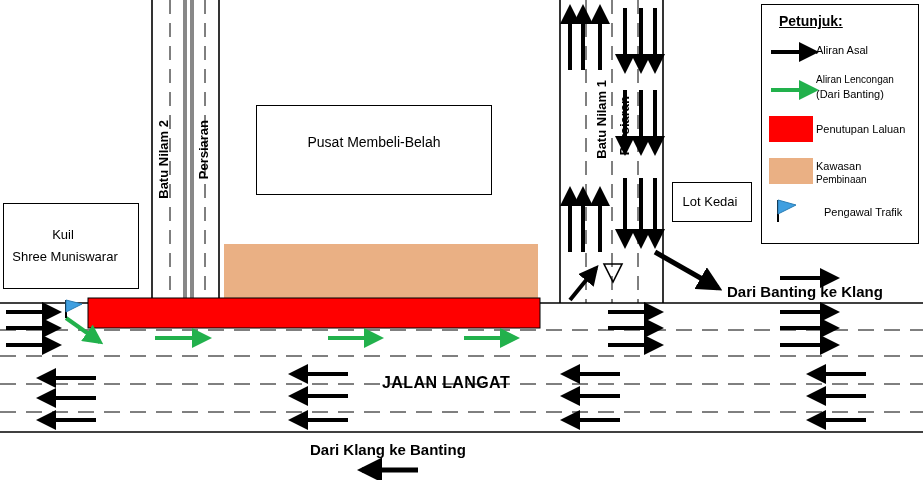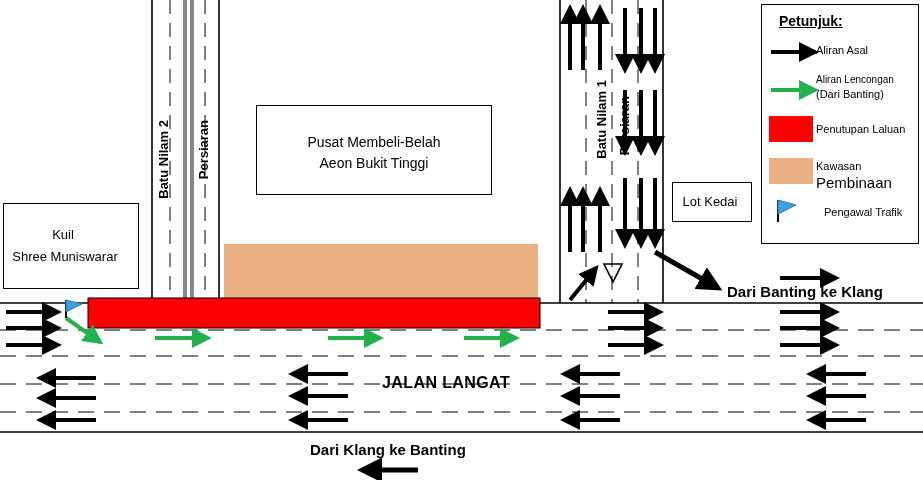--- a/index.html
+++ b/index.html
@@ -143,21 +143,20 @@
 
     <g>
       <line x1="66" y1="300" x2="66" y2="318" stroke="#000" stroke-width="2"></line>
       <path d="M66,300 L82,304 L66,312 z" fill="#3f9fe0" stroke="#2a7db5" stroke-width="1"></path>
     </g>
   </svg>
 
   <div class="box outline" style="left:256px;top:105px;width:236px;height:90px;">
   </div>
   <div class="lbl ctr" style="left:256px;top:134px;width:236px;font-size:14px;">Pusat Membeli-Belah</div>
-  <div class="lbl ctr" style="left:256px;top:155px;width:236px;font-size:14px;">Aeon Bukit Tinggi</div>
 
   <div class="box outline" style="left:3px;top:203px;width:136px;height:86px;">
   </div>
   <div class="lbl ctr" style="left:3px;top:227px;width:120px;font-size:13px;">Kuil</div>
   <div class="lbl ctr" style="left:3px;top:249px;width:124px;font-size:13px;">Shree Muniswarar</div>
 
   <div class="box outline" style="left:672px;top:182px;width:80px;height:40px;">
   </div>
   <div class="lbl ctr" style="left:672px;top:194px;width:76px;font-size:13px;">Lot Kedai</div>
 
@@ -184,21 +183,21 @@
     <line x1="2" y1="8" x2="46" y2="8" stroke="#22b14c" stroke-width="4" marker-end="url(#ar-grn)"></line>
   </svg>
   <div class="lbl" style="left:816px;top:74px;font-size:10px;">Aliran Lencongan</div>
   <div class="lbl" style="left:816px;top:88px;font-size:11px;">(Dari Banting)</div>
 
   <div class="sw" style="left:769px;top:116px;width:44px;height:26px;background:#ff0000;"></div>
   <div class="lbl" style="left:816px;top:123px;font-size:11px;">Penutupan Laluan</div>
 
   <div class="sw" style="left:769px;top:158px;width:44px;height:26px;background:#eab084;"></div>
   <div class="lbl" style="left:816px;top:160px;font-size:11px;">Kawasan</div>
-  <div class="lbl" style="left:816px;top:174px;font-size:15px;">Pembinaan</div>
+  <div class="lbl" style="left:816px;top:174px;font-size:10px;">Pembinaan</div>
 
   <svg width="40" height="30" style="left:772px;top:198px;">
     <line x1="6" y1="2" x2="6" y2="24" stroke="#000" stroke-width="2"></line>
     <path d="M6,2 L24,7 L6,16 z" fill="#3f9fe0" stroke="#2a7db5" stroke-width="1"></path>
   </svg>
   <div class="lbl" style="left:816px;top:206px;font-size:11px;margin-left:8px;">Pengawal Trafik</div>
 
 </div>
 
 </body></html>

